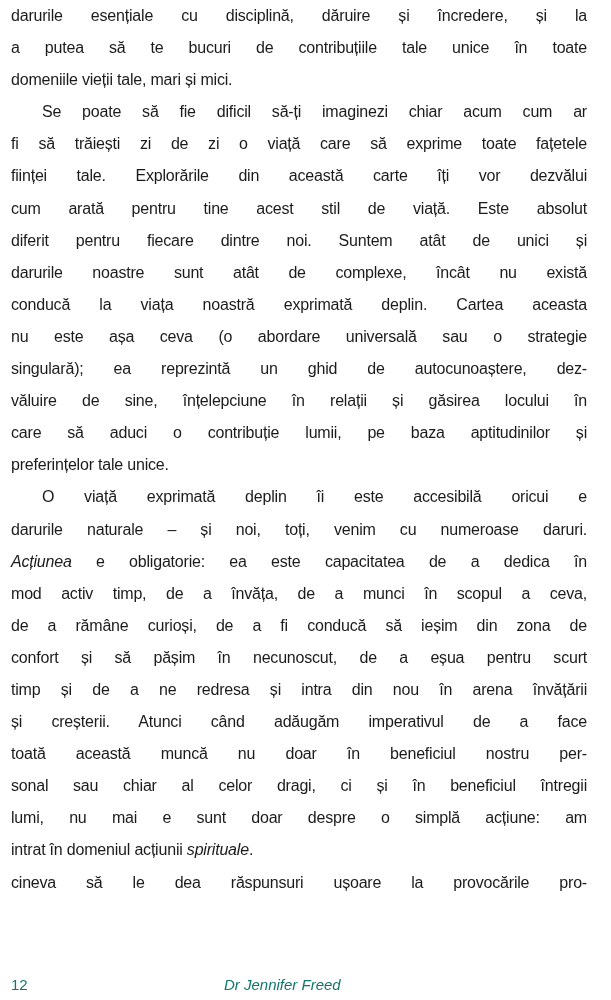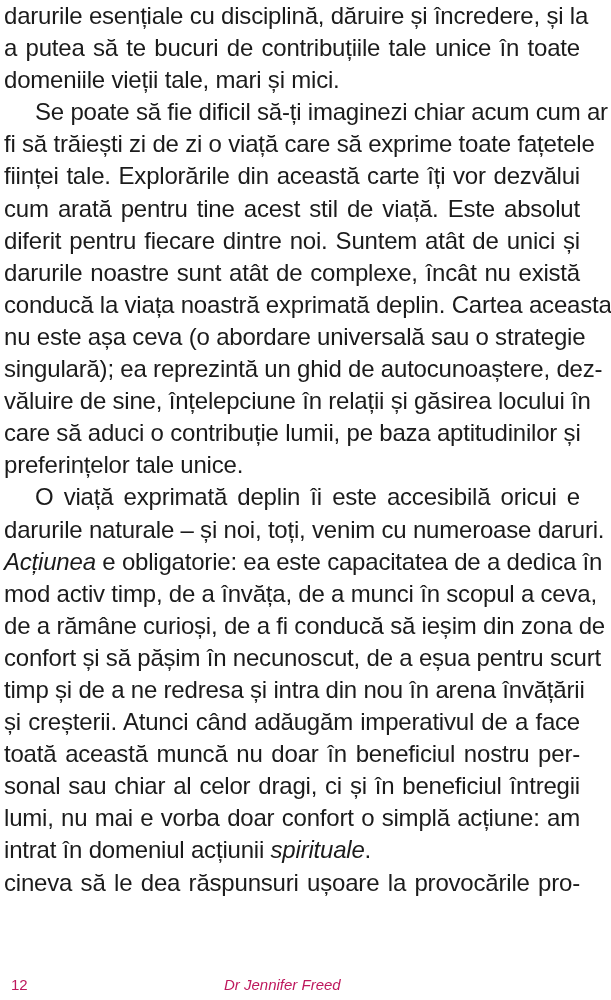--- a/index.html
+++ b/index.html
@@ -2,32 +2,32 @@
 <html><head>
 <meta charset="utf-8">
 <style>
   html, body { margin: 0; padding: 0; background: #ffffff; }
   body {
     width: 611px; height: 1000px; overflow: hidden; position: relative;
     font-family: "Liberation Sans", "DejaVu Sans", sans-serif;
     color: #1b1b1b;
   }
   .page-body {
-    position: absolute; left: 4px; top: 0px; width: 576px;
-    font-size: 24px; letter-spacing: -0.2px;
+    position: absolute; left: 11px; top: 0px; width: 576px;
+    font-size: 16px; letter-spacing: -0.2px;
   }
   .line {
     height: 32.1px; line-height: 32.1px; white-space: nowrap;
     text-align: justify; text-align-last: justify; display: block;
   }
   .line.last { text-align-last: left; }
   .line.indent { padding-left: 31px; }
   .footer {
     position: absolute; top: 976px; left: 11px; width: 576px; height: 20px;
-    font-size: 15px; color: #be185d;
+    font-size: 15px; color: #0f766e;
   }
   .page-number { position: absolute; left: 0; top: 0; }
   .running-title { position: absolute; left: 213px; top: 0; font-style: italic; }
 </style>
 </head>
 <body>
 
 <div class="page-body">
   <span class="line">darurile esențiale cu disciplină, dăruire și încredere, și la</span>
   <span class="line">a putea să te bucuri de contribuțiile tale unice în toate</span>
@@ -47,21 +47,21 @@
   <span class="line indent">O viață exprimată deplin îi este accesibilă oricui e</span>
   <span class="line">darurile naturale – și noi, toți, venim cu numeroase daruri.</span>
   <span class="line"><i>Acțiunea</i><span> e obligatorie: ea este capacitatea de a dedica în</span></span>
   <span class="line">mod activ timp, de a învăța, de a munci în scopul a ceva,</span>
   <span class="line">de a rămâne curioși, de a fi conducă să ieșim din zona de</span>
   <span class="line">confort și să pășim în necunoscut, de a eșua pentru scurt</span>
   <span class="line">timp și de a ne redresa și intra din nou în arena învățării</span>
   <span class="line">și creșterii. Atunci când adăugăm imperativul de a face</span>
   <span class="line">toată această muncă nu doar în beneficiul nostru per-</span>
   <span class="line">sonal sau chiar al celor dragi, ci și în beneficiul întregii</span>
-  <span class="line">lumi, nu mai e vorba doar confort o simplă acțiune: am</span>
+  <span class="line">lumi, nu mai e sunt doar despre o simplă acțiune: am</span>
   <span class="line last"><span>intrat în domeniul acțiunii </span><i>spirituale</i><span>.</span></span>
   <span class="line">cineva să le dea răspunsuri ușoare la provocările pro-</span>
 </div>
 
 <div class="footer">
   <span class="page-number">12</span>
   <span class="running-title">Dr Jennifer Freed</span>
 </div>
 
 </body></html>

